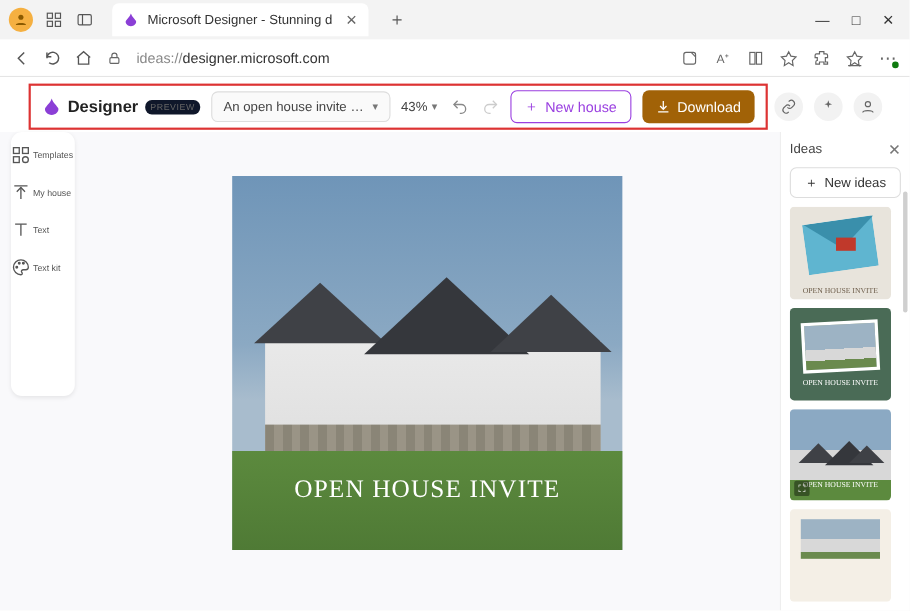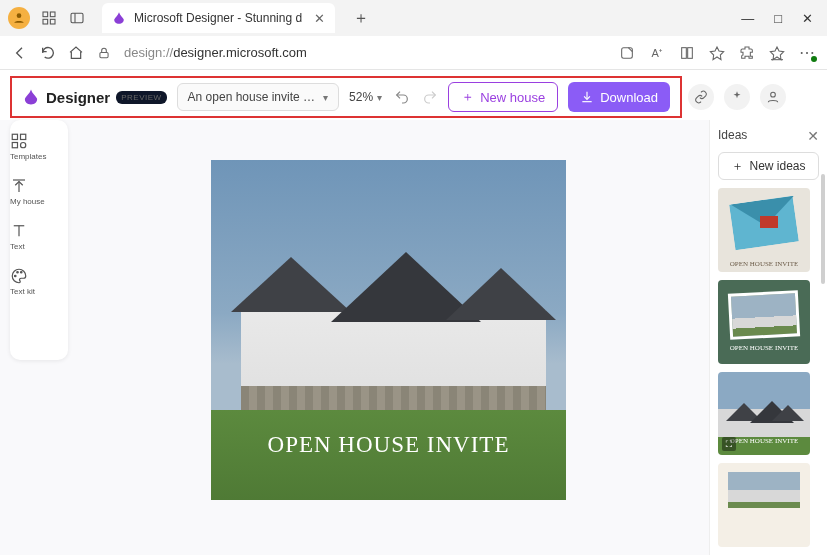--- a/index.html
+++ b/index.html
@@ -33,31 +33,31 @@
   .logo-mark { width: 18px; height: 18px; }
   .logo-text { font-weight: 700; font-size: 15px; color: #222; }
   .preview-badge { font-size: 8px; color: #666; background: #0f172a; padding: 2px 5px; border-radius: 6px; letter-spacing: .5px; }
   .proj-dd { height: 28px; border: 1px solid #ddd; border-radius: 6px; background: #fafafa; display: flex; align-items: center; padding: 0 10px; gap: 8px; font-size: 12px; color: #444; }
   .chev { font-size: 10px; color: #777; }
   .zoom-group { margin-left: auto; display: flex; align-items: center; gap: 12px; }
   .zoom-text { font-size: 12px; color: #444; display:flex; align-items:center; gap:4px; }
   .hist-icon { width: 16px; height: 16px; color: #777; }
   .btn { height: 30px; border-radius: 6px; display: flex; align-items: center; gap: 6px; padding: 0 12px; font-size: 13px; cursor: pointer; }
   .btn-outline { border: 1px solid #9a3fe0; color: #9a3fe0; background: #fff; }
-  .btn-primary { background: #8b5cf6; color: #fff; border: none; }
+  .btn-primary { background: #a16207; color: #fff; border: none; }
   .right-icons { display: flex; gap: 10px; margin-left: 6px; }
   .right-icons .pill { width: 26px; height: 26px; border-radius: 50%; background: #f2f2f2; display:flex; align-items:center; justify-content:center; color:#666; font-size:13px; }
-  .appbar-outer { display:flex; align-items:center; }
+  .appbar-outer { display:flex; align-items:center;justify-content:center; }
 
   
   .main { position: absolute; top: 120px; bottom: 0; left: 0; right: 0; display: flex; background: #f9f9fb; }
 
   
   .sidebar { width: 58px; background: #fff; border-radius: 10px; margin: 0 0 0 10px; box-shadow: 0 1px 4px rgba(0,0,0,0.08); padding: 8px 0; display: flex; flex-direction: column; align-items: center; gap: 8px; height: 240px; }
-  .sb-item { width: 100%; display: flex; flex-direction: column; align-items: flex-start; gap: 2px; padding: 4px 0; cursor: pointer; }
+  .sb-item { width: 100%; display: flex; align-items: center; gap: 2px; padding: 4px 0; cursor: pointer; }
   .sb-item .ic { width: 18px; height: 18px; color: #555; }
   .sb-item .lbl { font-size: 8px; color: #555; }
 
   
   .canvas-wrap { flex: 1; display: flex; align-items: flex-start; justify-content: center; padding-top: 40px; }
   .canvas { width: 355px; height: 340px; position: relative; overflow: hidden; }
   .sky { position:absolute; inset:0; background: linear-gradient(#6f95b8, #8ba9c3 45%, #a8bccd 60%); }
   .lawn { position:absolute; left:0; right:0; bottom:0; height: 90px; background: linear-gradient(#5c8a3e, #4f7a35); }
   .house-body { position:absolute; left: 30px; right: 20px; bottom: 80px; height: 110px; background: linear-gradient(#e9e9e9,#dedede); }
   .stone { position:absolute; left: 30px; right: 20px; bottom: 80px; height: 34px; background: repeating-linear-gradient(90deg,#8a8577 0 8px,#9a9486 8px 16px); }
@@ -153,21 +153,21 @@
         <path d="M3 11 12 3l9 8"></path>
         <path d="M5 10v10h14V10"></path>
       </svg>
     </span>
   <span class="url-icon">
       <svg viewBox="0 0 24 24" width="14" height="14" fill="none" stroke="#666" stroke-width="1.8">
         <rect x="5" y="11" width="14" height="9" rx="2"></rect>
         <path d="M8 11V8a4 4 0 0 1 8 0v3"></path>
       </svg>
     </span>
-  <span class="url-text"><span class="proto">design://</span><span>designer.microsoft.com</span></span>
+  <span class="url-text"><span class="proto">ideas://</span><span>designer.microsoft.com</span></span>
   <div class="url-right">
     <span class="url-icon">
         <svg viewBox="0 0 24 24" width="16" height="16" fill="none" stroke="#666" stroke-width="1.6">
           <rect x="4" y="4" width="16" height="16" rx="3"></rect>
           <path d="M14 4l6 6"></path>
         </svg>
       </span>
     <span class="url-icon" style="font-size:11px;color:#666;">A⁺</span>
     <span class="url-icon">
         <svg viewBox="0 0 24 24" width="16" height="16" fill="none" stroke="#666" stroke-width="1.6">
@@ -203,21 +203,21 @@
         </svg>
       <span class="logo-text">Designer</span>
       <span class="preview-badge">PREVIEW</span>
     </div>
     <div class="proj-dd">
       <span>An open house invite …</span>
       <span class="chev">▾</span>
     </div>
     <div class="zoom-group">
       <span class="zoom-text">
-        <span>52%</span>
+        <span>43%</span>
         <span class="chev">▾</span>
       </span>
       <span class="hist-icon">
           <svg viewBox="0 0 24 24" width="16" height="16" fill="none" stroke="#888" stroke-width="1.8">
             <path d="M9 14 4 9l5-5"></path>
             <path d="M4 9h10a6 6 0 0 1 0 12h-2"></path>
           </svg>
         </span>
       <span class="hist-icon">
           <svg viewBox="0 0 24 24" width="16" height="16" fill="none" stroke="#ccc" stroke-width="1.8">

